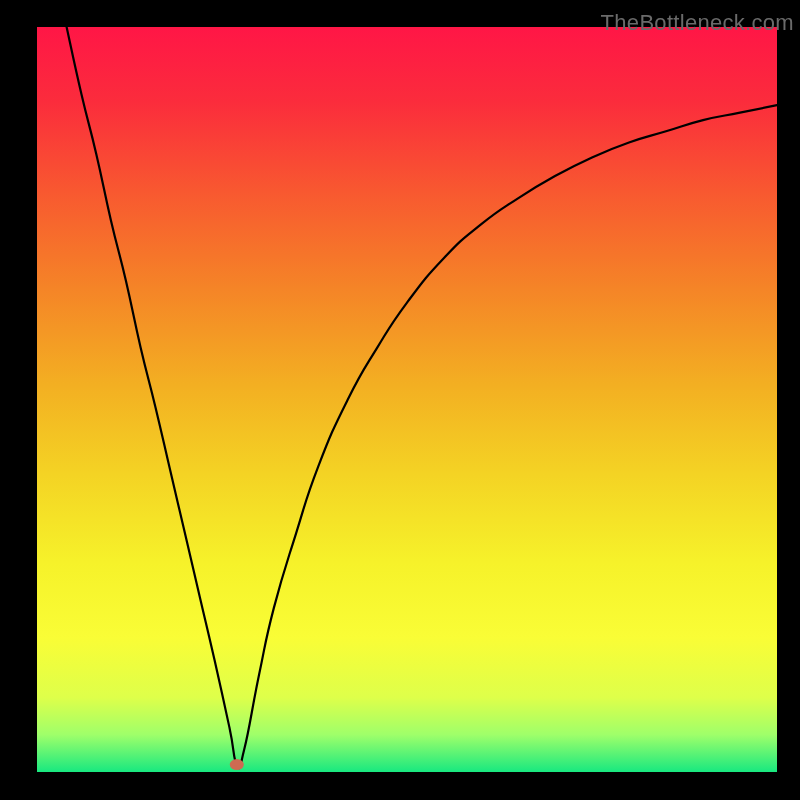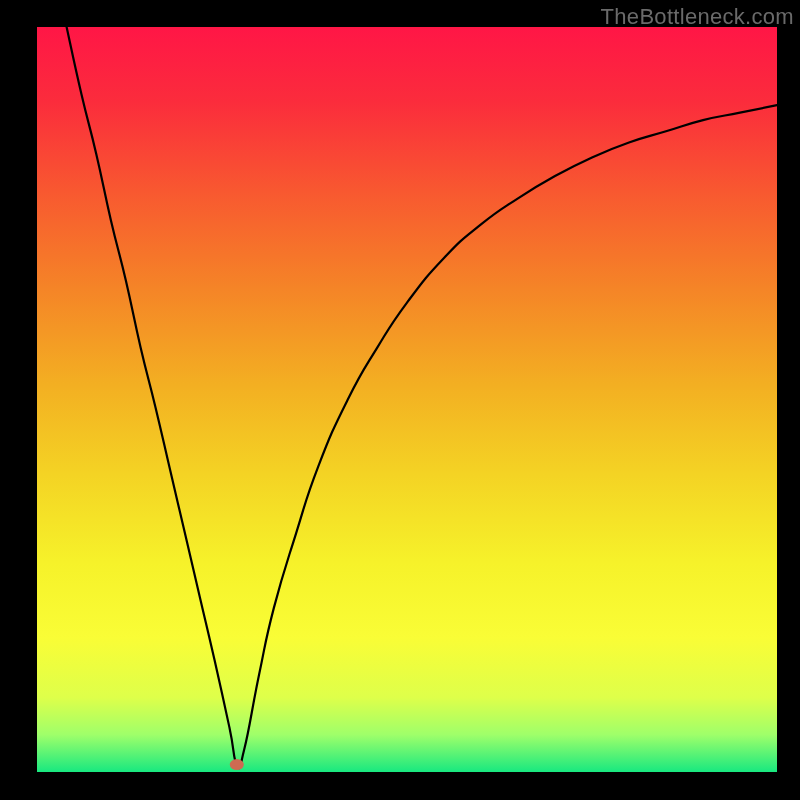--- a/index.html
+++ b/index.html
@@ -12,21 +12,21 @@
     overflow: hidden;
   }
   .frame {
     position: relative;
     width: 800px;
     height: 800px;
     background: #000;
   }
   .watermark {
     position: absolute;
-    top: 4px;
+    top: 10px;
     right: 6px;
     color: #6a6a6a;
     font-size: 22px;
     font-weight: 500;
     letter-spacing: 0.3px;
     z-index: 20;
   }
   svg.chart {
     position: absolute;
     top: 0;

